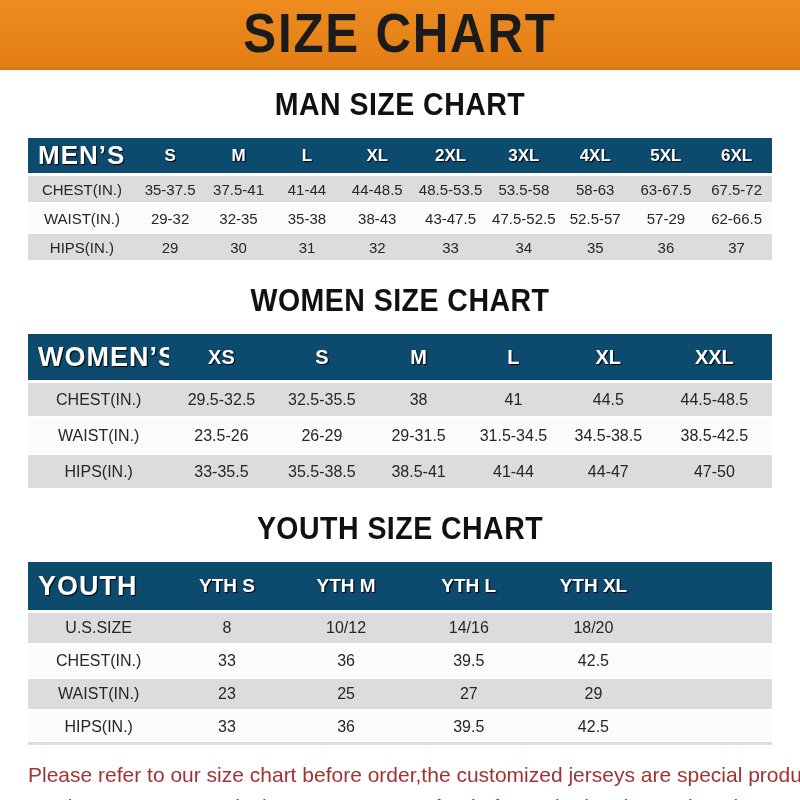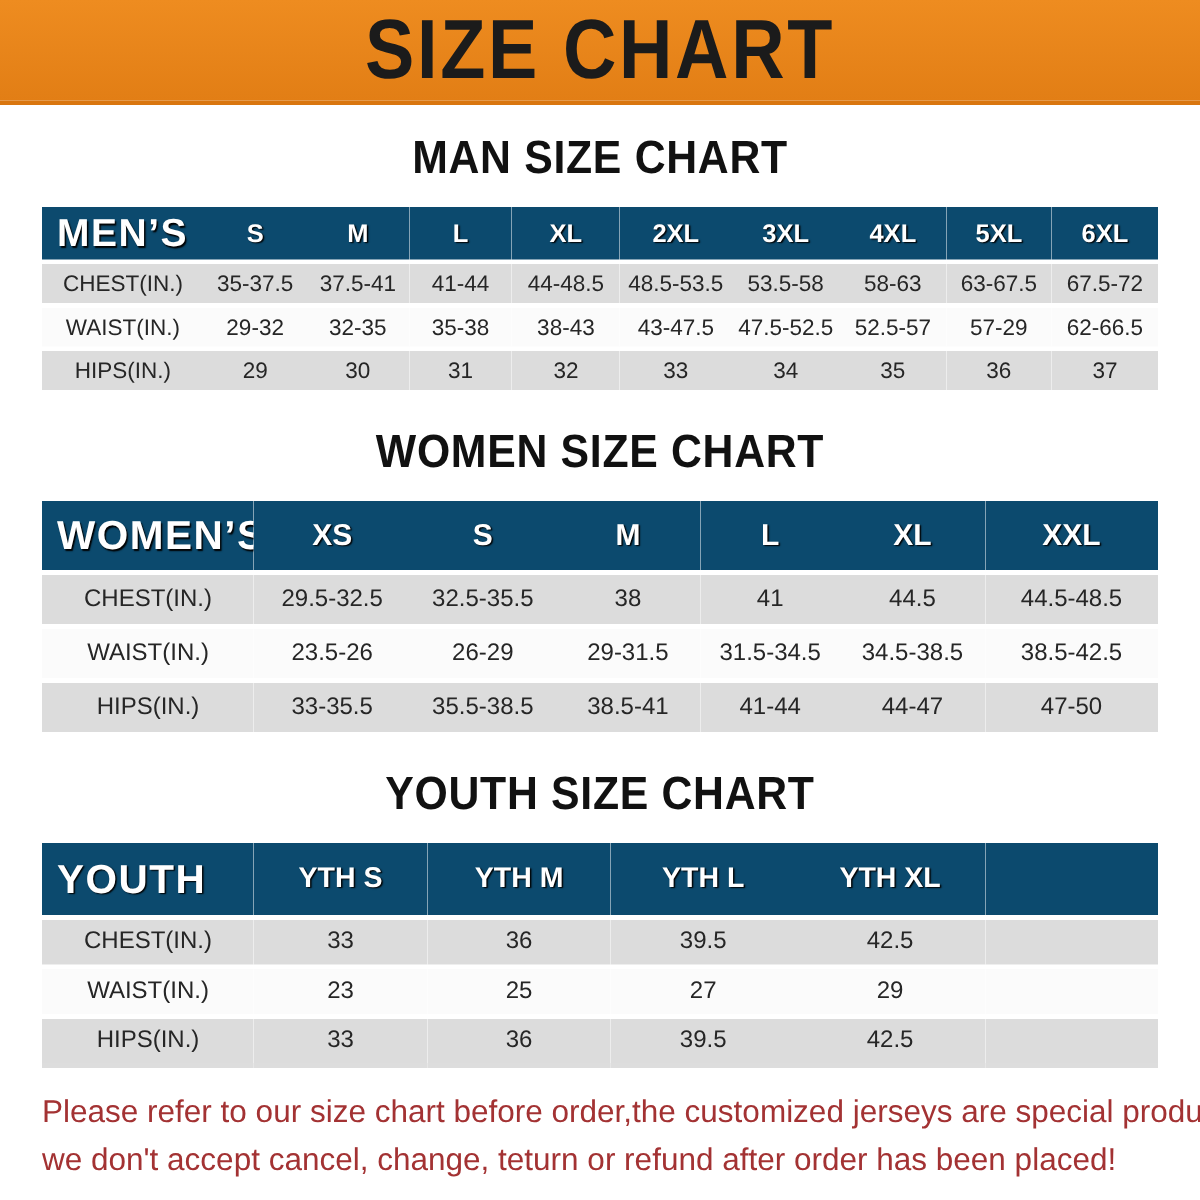--- a/index.html
+++ b/index.html
@@ -229,20 +229,28 @@
       <th class="corner">YOUTH</th>
       <th>YTH S</th>
       <th>YTH M</th>
       <th>YTH L</th>
       <th>YTH XL</th>
       <th></th>
     </tr>
   </thead>
   <tbody>
     <tr>
+      <td>U.S.SIZE</td>
+      <td>8</td>
+      <td>10/12</td>
+      <td>14/16</td>
+      <td>18/20</td>
+      <td></td>
+    </tr>
+    <tr>
       <td>CHEST(IN.)</td>
       <td>33</td>
       <td>36</td>
       <td>39.5</td>
       <td>42.5</td>
       <td></td>
     </tr>
     <tr>
       <td>WAIST(IN.)</td>
       <td>23</td>

